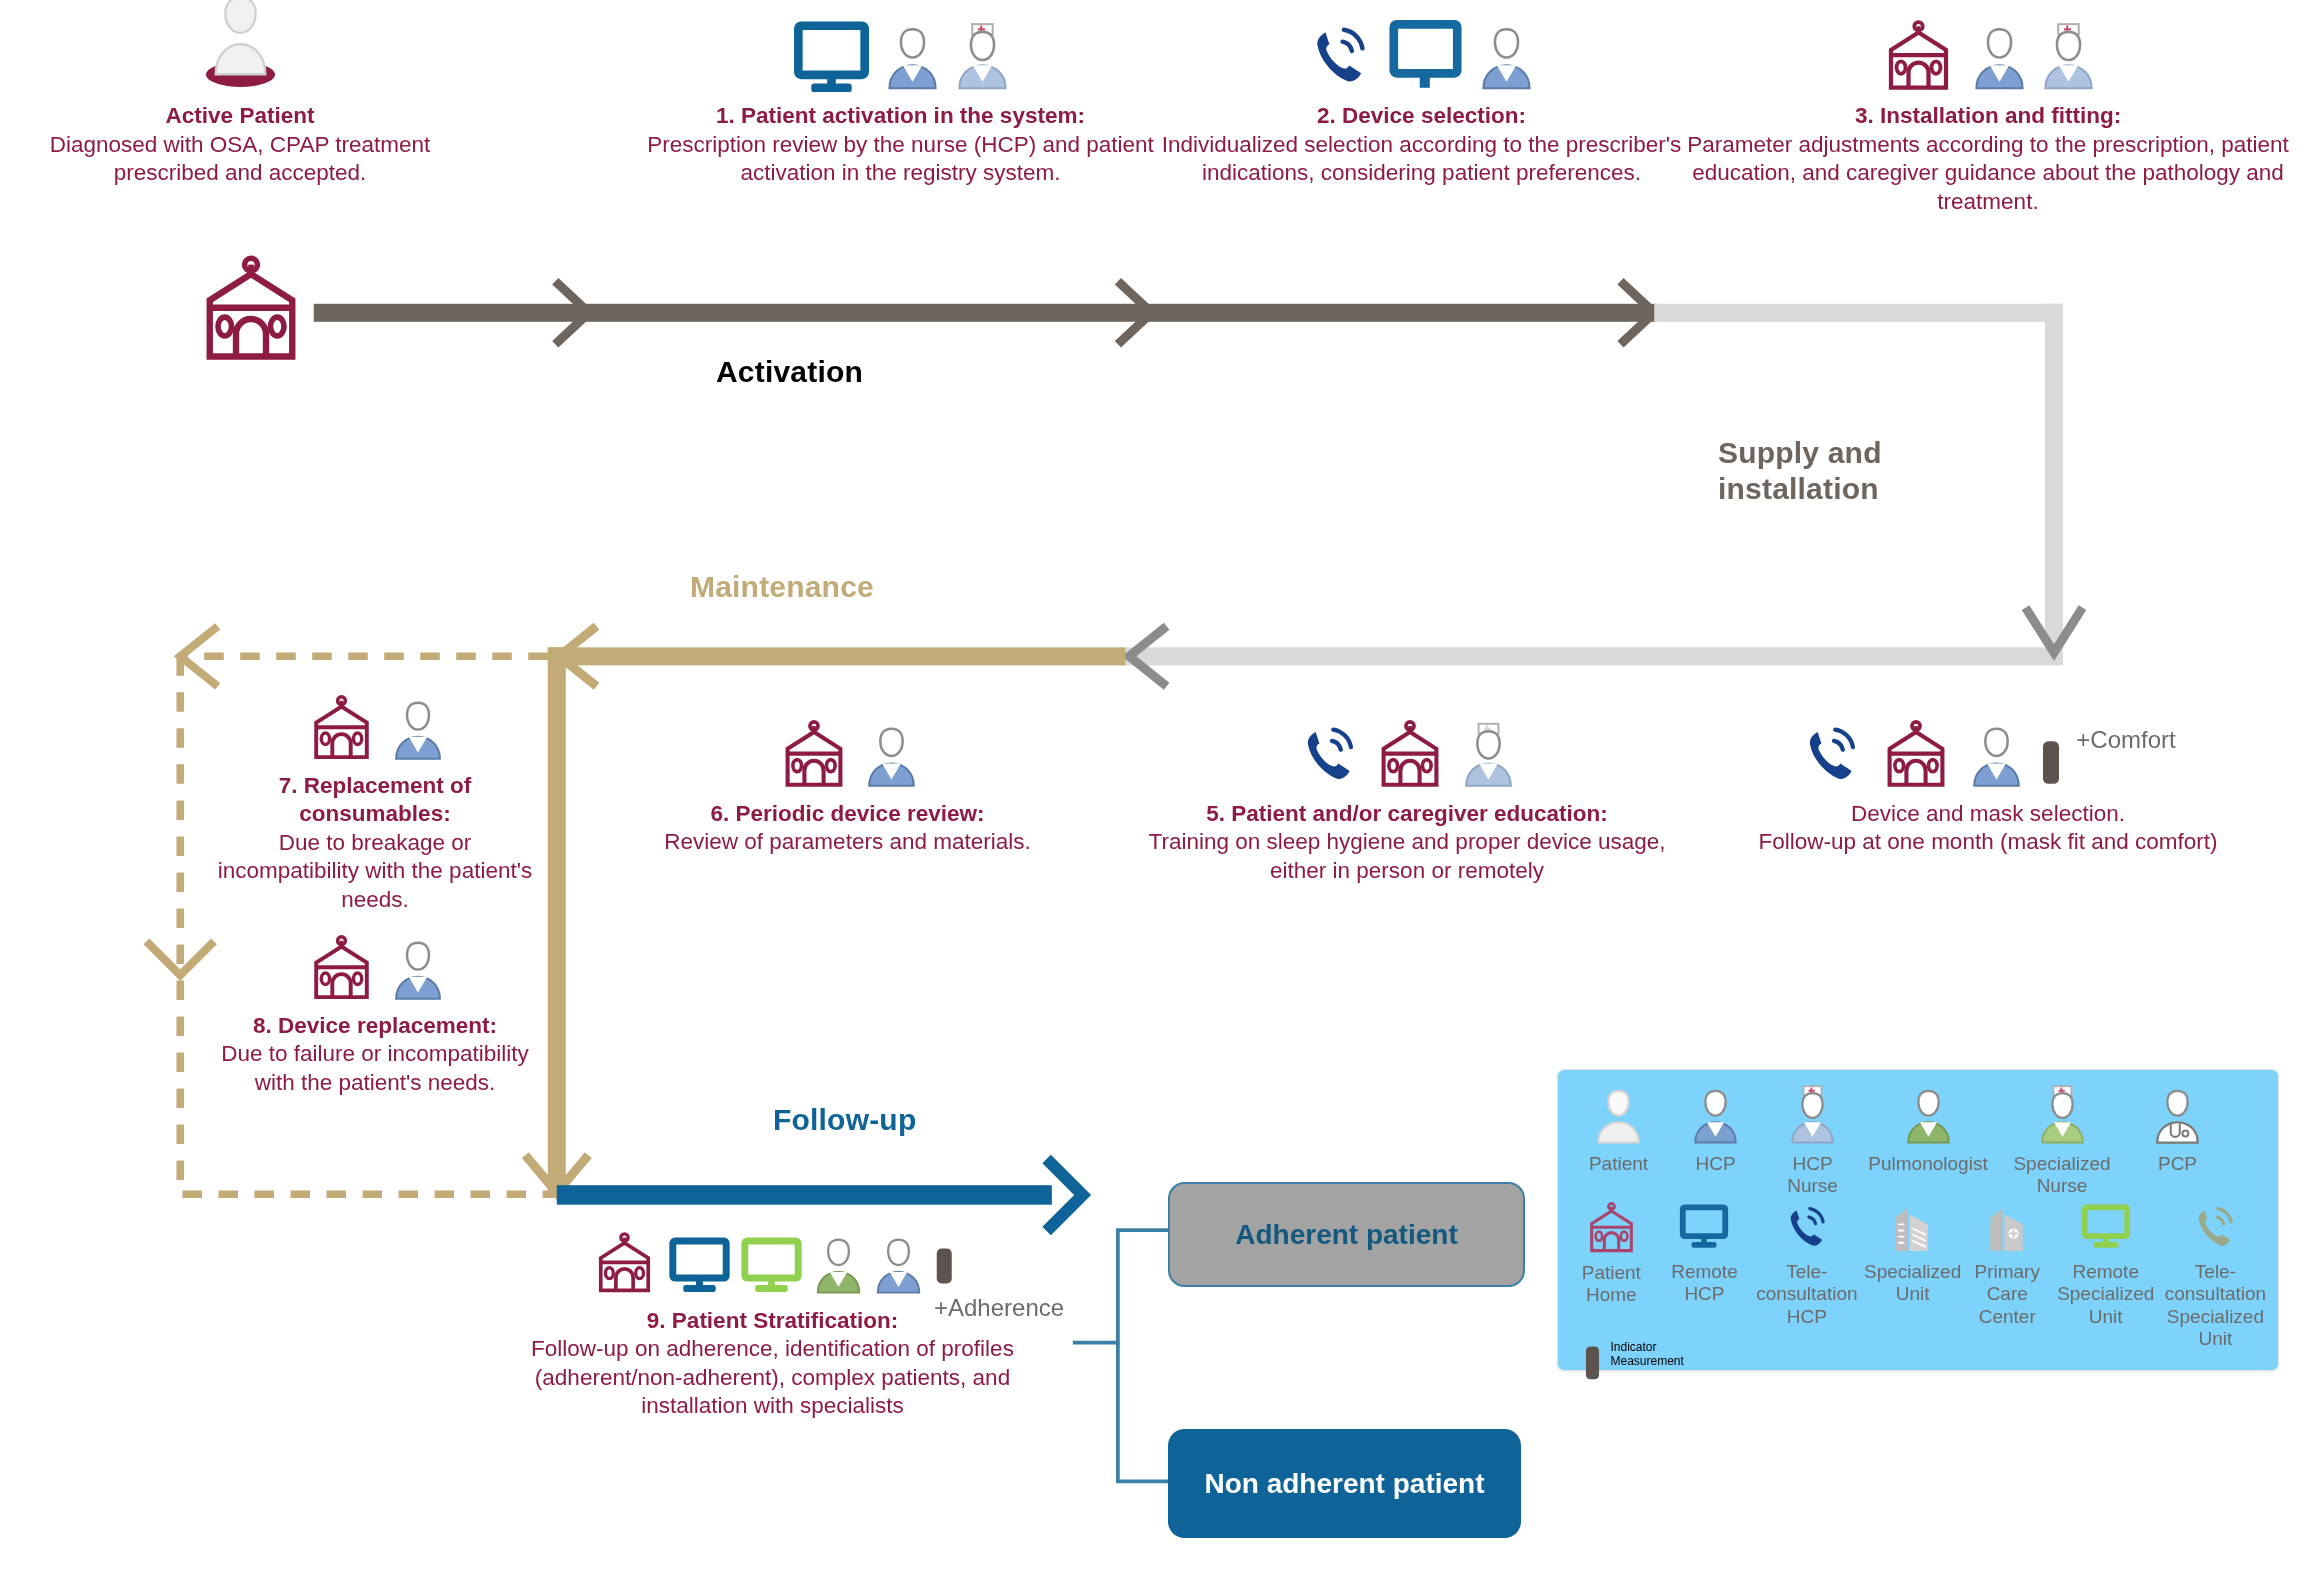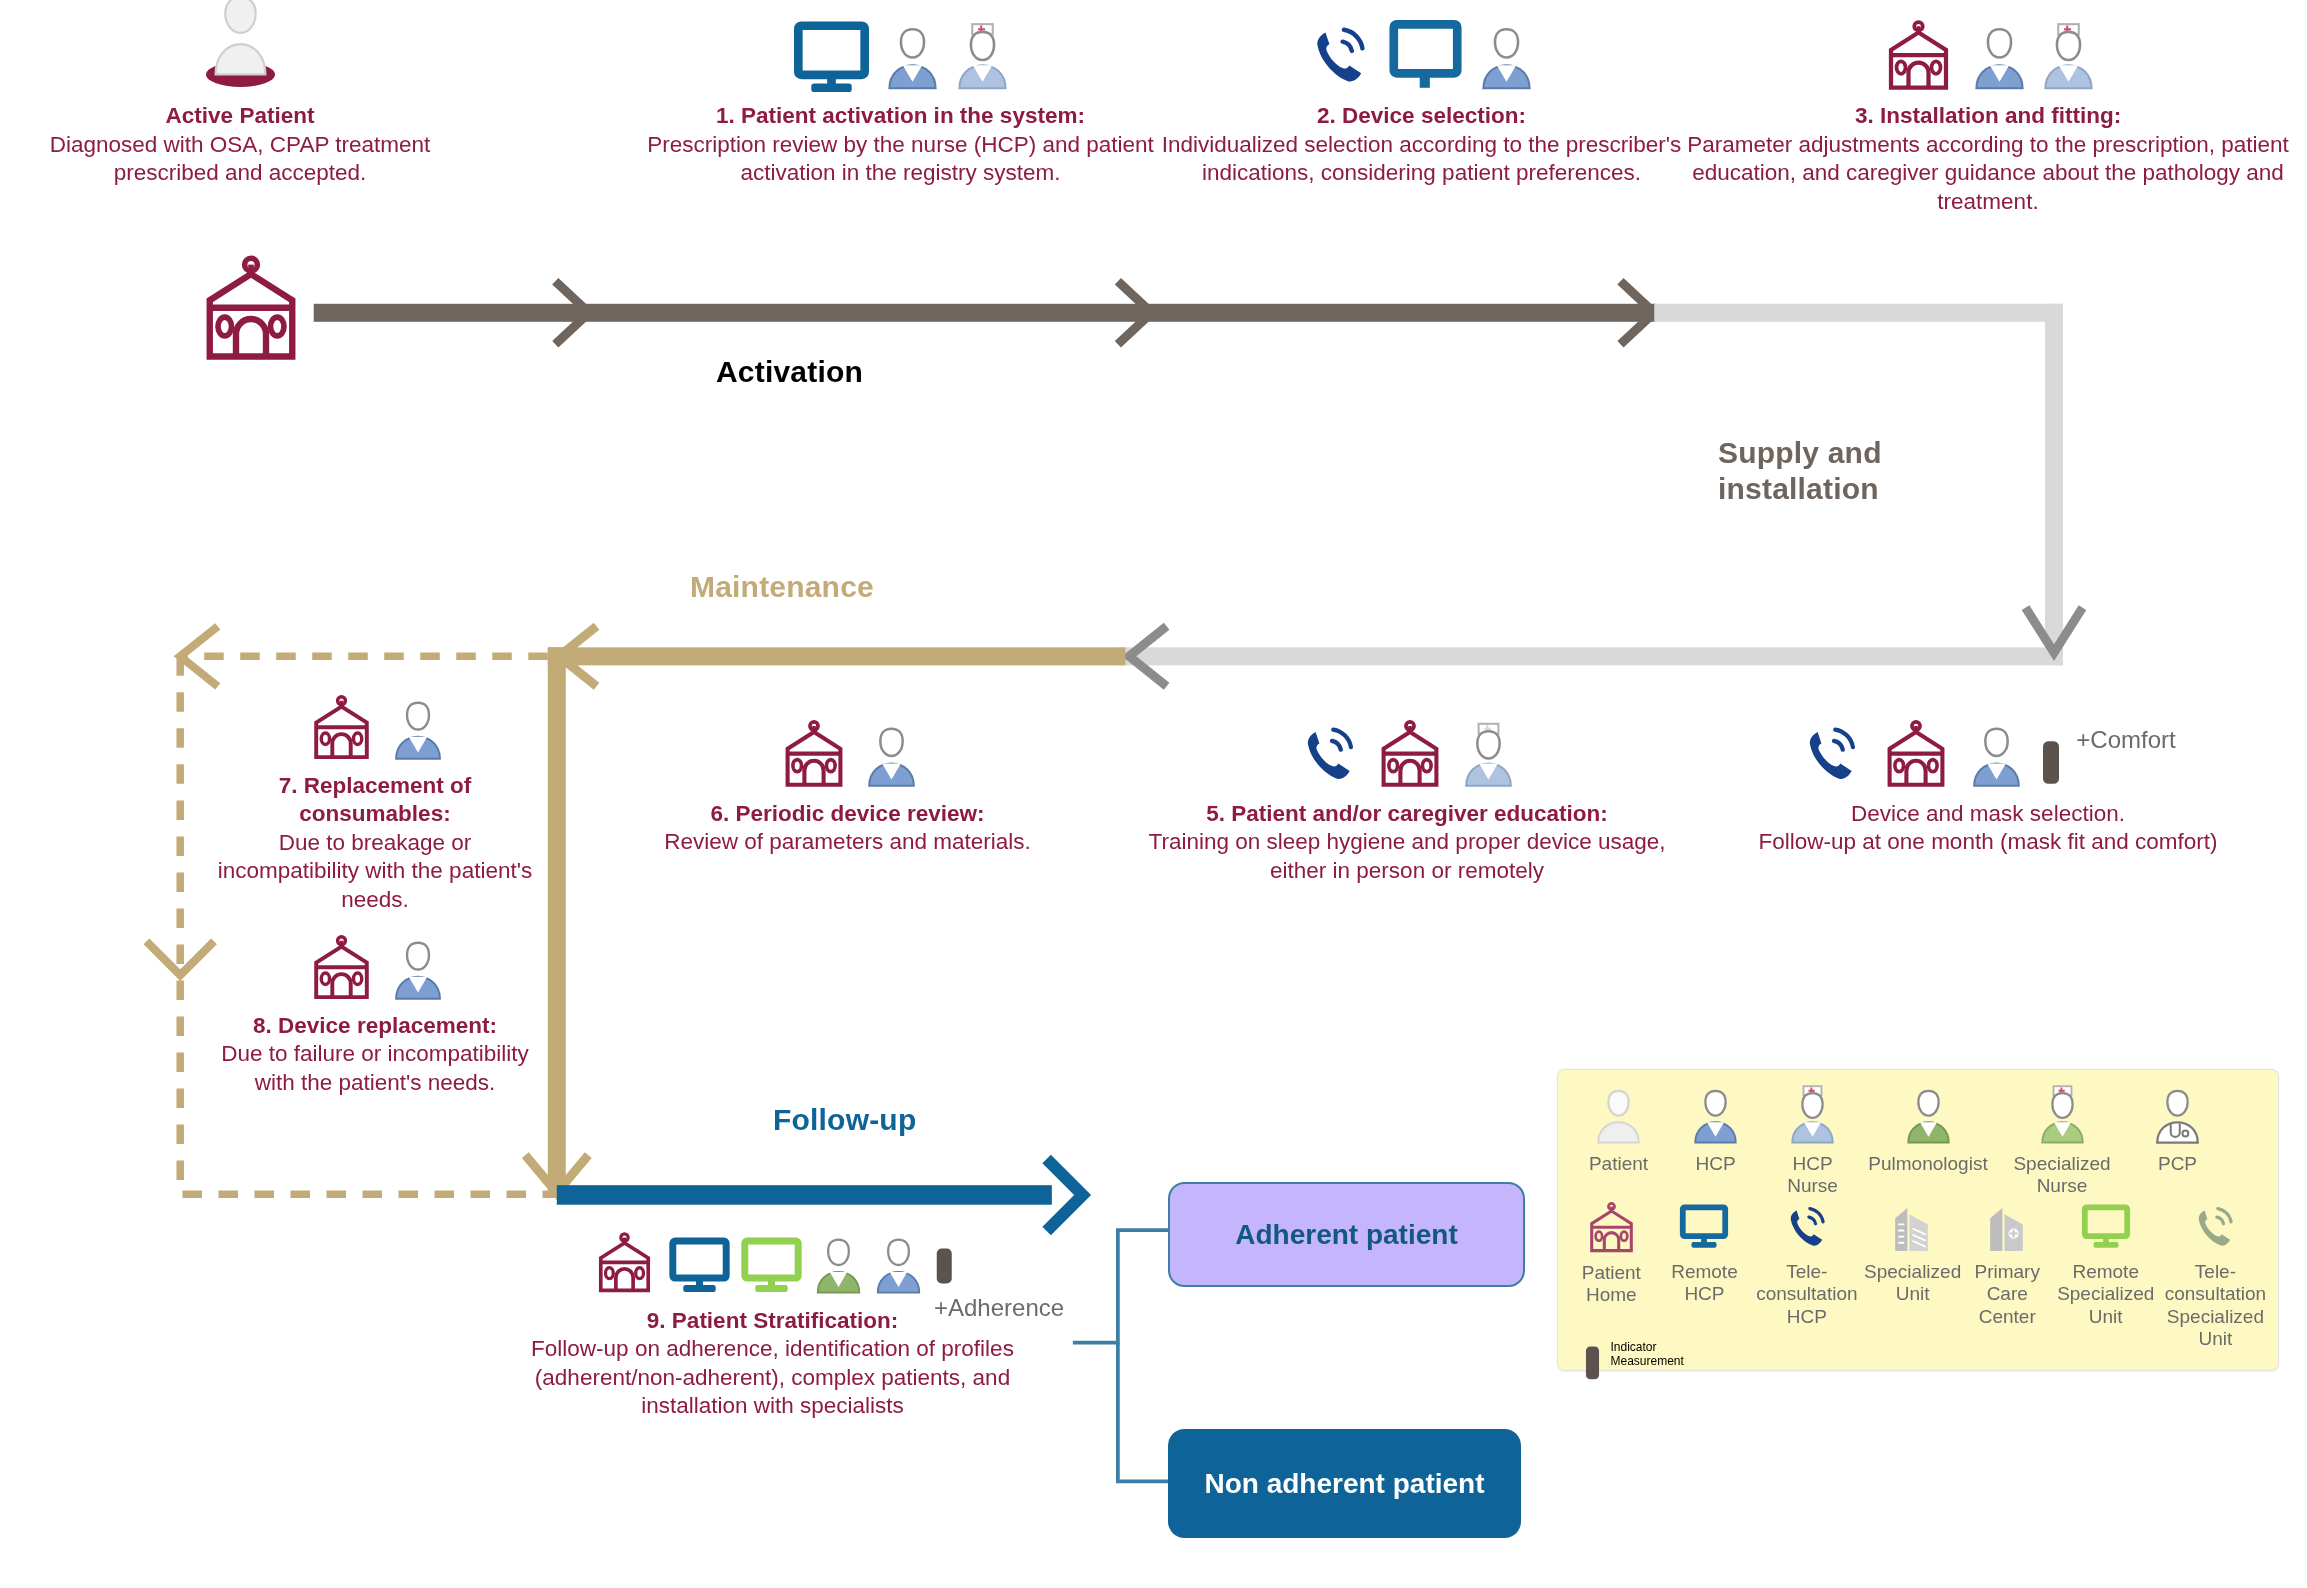--- a/index.html
+++ b/index.html
@@ -4,28 +4,28 @@
 <style>
   html,body{margin:0;padding:0;background:#fff;}
   body{width:2307px;height:1588px;position:relative;overflow:hidden;
        font-family:"Liberation Sans","DejaVu Sans",sans-serif;}
   .abs{position:absolute;}
   .step{position:absolute;text-align:center;}
   .step .icons{display:flex;align-items:flex-end;justify-content:center;gap:10.5px;height:90px;margin-bottom:4.5px;}
   .step-title{font-weight:bold;color:#8e1b43;font-size:22.5px;line-height:1.27;}
   .step-body{color:#8e1b43;font-size:22.5px;line-height:1.27;}
   .phase-label{position:absolute;font-weight:bold;font-size:30px;letter-spacing:0.2px;}
-  .legend{position:absolute;background:#fef9c3;border:0.8px solid #e2e2e2;border-radius:7.5px;
+  .legend{position:absolute;background:#7dd3fc;border:0.8px solid #e2e2e2;border-radius:7.5px;
           box-shadow:0 0.8px 2.3px rgba(0,0,0,.07);}
   .legend-row{display:flex;}
   .legend-cell{display:flex;flex-direction:column;align-items:center;}
   .legend-cell .lbl{color:#6b6b6b;font-size:19px;line-height:1.18;text-align:center;margin-top:3px;}
   .outcome{position:absolute;display:flex;align-items:center;justify-content:center;
            border-radius:16.5px;font-weight:bold;font-size:28px;}
-  .outcome.adherent{background:#c4b5fd;border:2.3px solid #3b7fa6;color:#13597f;}
+  .outcome.adherent{background:#a3a3a3;border:2.3px solid #3b7fa6;color:#13597f;}
   .outcome.nonadherent{background:#0e6498;color:#ffffff;}
   .plus-tag{position:absolute;color:#6b6b6b;font-size:24px;}
   svg{overflow:visible;}
 </style>
 </head>
 <body>
 
 <svg class="abs" style="left:0;top:0;width:2307px;height:1588px;" viewBox="0 0 3075 2117" width="2307" height="1588">
 
   <g>

